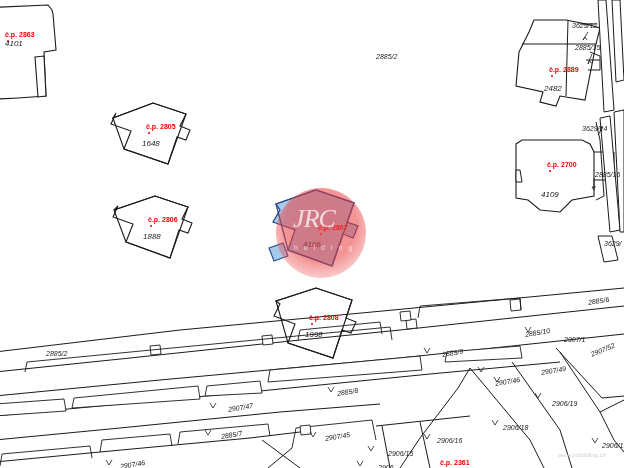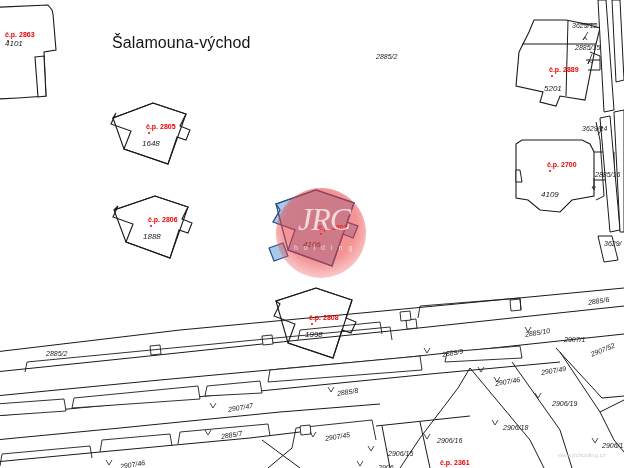--- a/index.html
+++ b/index.html
@@ -72,27 +72,27 @@
     position: absolute;
     left: 8px;
     top: 2px;
     width: 90px;
     height: 90px;
     border-radius: 50%;
     background: radial-gradient(circle at 50% 42%, rgba(238,70,70,0.62) 0%, rgba(234,60,60,0.55) 52%, rgba(238,96,96,0.30) 78%, rgba(255,255,255,0) 100%);
   }
   #wm-text {
     position: absolute;
-    left: 10px;
+    left: 0;
     top: 16px;
     width: 92px;
     text-align: center;
     font-family: "Liberation Serif", serif;
     font-style: italic;
-    font-size: 32px;
+    font-size: 26px;
     color: rgba(255,255,255,0.72);
     letter-spacing: -1px;
     line-height: 34px;
   }
   #wm-sub {
     position: absolute;
     left: 10px;
     top: 58px;
     width: 92px;
     text-align: center;
@@ -239,21 +239,20 @@
       <path d="M 535,393 l 3,5 l 3,-5"></path>
       <path d="M 492,420 l 3,5 l 3,-5"></path>
       <path d="M 424,434 l 3,5 l 3,-5"></path>
       <path d="M 368,446 l 3,5 l 3,-5"></path>
       <path d="M 592,438 l 3,5 l 3,-5"></path>
       <path d="M 357,461 l 3,5 l 3,-5"></path>
       <path d="M 106,460 l 3,5 l 3,-5"></path>
     </g>
   </svg>
 
-  <div class="map-title">Šalamouna-východ</div>
 
   <div id="label-layer">
       <div class="cp-dot" style="left: 7px; top: 40px;"></div>
       <div class="cp-label" style="left: 5px; top: 31px;">č.p. 2863</div>
       <div class="cp-dot" style="left: 148px; top: 132px;"></div>
       <div class="cp-label" style="left: 146px; top: 123px;">č.p. 2805</div>
       <div class="cp-dot" style="left: 150px; top: 225px;"></div>
       <div class="cp-label" style="left: 148px; top: 216px;">č.p. 2806</div>
       <div class="cp-dot" style="left: 320px; top: 233px;"></div>
       <div class="cp-label" style="left: 318px; top: 224px;">č.p. 2807</div>
@@ -262,21 +261,21 @@
       <div class="cp-dot" style="left: 551px; top: 75px;"></div>
       <div class="cp-label" style="left: 549px; top: 66px;">č.p. 2889</div>
       <div class="cp-dot" style="left: 549px; top: 170px;"></div>
       <div class="cp-label" style="left: 547px; top: 161px;">č.p. 2700</div>
       <div class="cp-label" style="left: 440px; top: 459px;">č.p. 2361</div>
       <div class="parcel-label bld" style="left: 5px; top: 39px;">4101</div>
       <div class="parcel-label bld" style="left: 142px; top: 139px;">1648</div>
       <div class="parcel-label bld" style="left: 143px; top: 232px;">1888</div>
       <div class="parcel-label bld" style="left: 303px; top: 240px;">4106</div>
       <div class="parcel-label bld" style="left: 305px; top: 330px;">1998</div>
-      <div class="parcel-label bld" style="left: 544px; top: 84px;">5201</div>
+      <div class="parcel-label bld" style="left: 544px; top: 84px;">2482</div>
       <div class="parcel-label bld" style="left: 541px; top: 177px; margin-top: 13px;">4109</div>
       <div class="parcel-label" style="left: 376px; top: 53px;">2885/2</div>
       <div class="parcel-label" style="left: 46px; top: 350px;">2885/2</div>
       <div class="parcel-label" style="left: 572px; top: 22px;">3629/12</div>
       <div class="parcel-label" style="left: 575px; top: 44px;">2885/15</div>
       <div class="parcel-label" style="left: 582px; top: 125px;">3629/14</div>
       <div class="parcel-label" style="left: 595px; top: 171px;">2885/16</div>
       <div class="parcel-label" style="left: 604px; top: 240px;">3629/</div>
       <div class="parcel-label" style="left: 588px; top: 299px; transform: rotate(-9deg);">2885/6</div>
       <div class="parcel-label" style="left: 525px; top: 331px; transform: rotate(-9deg);">2885/10</div>

